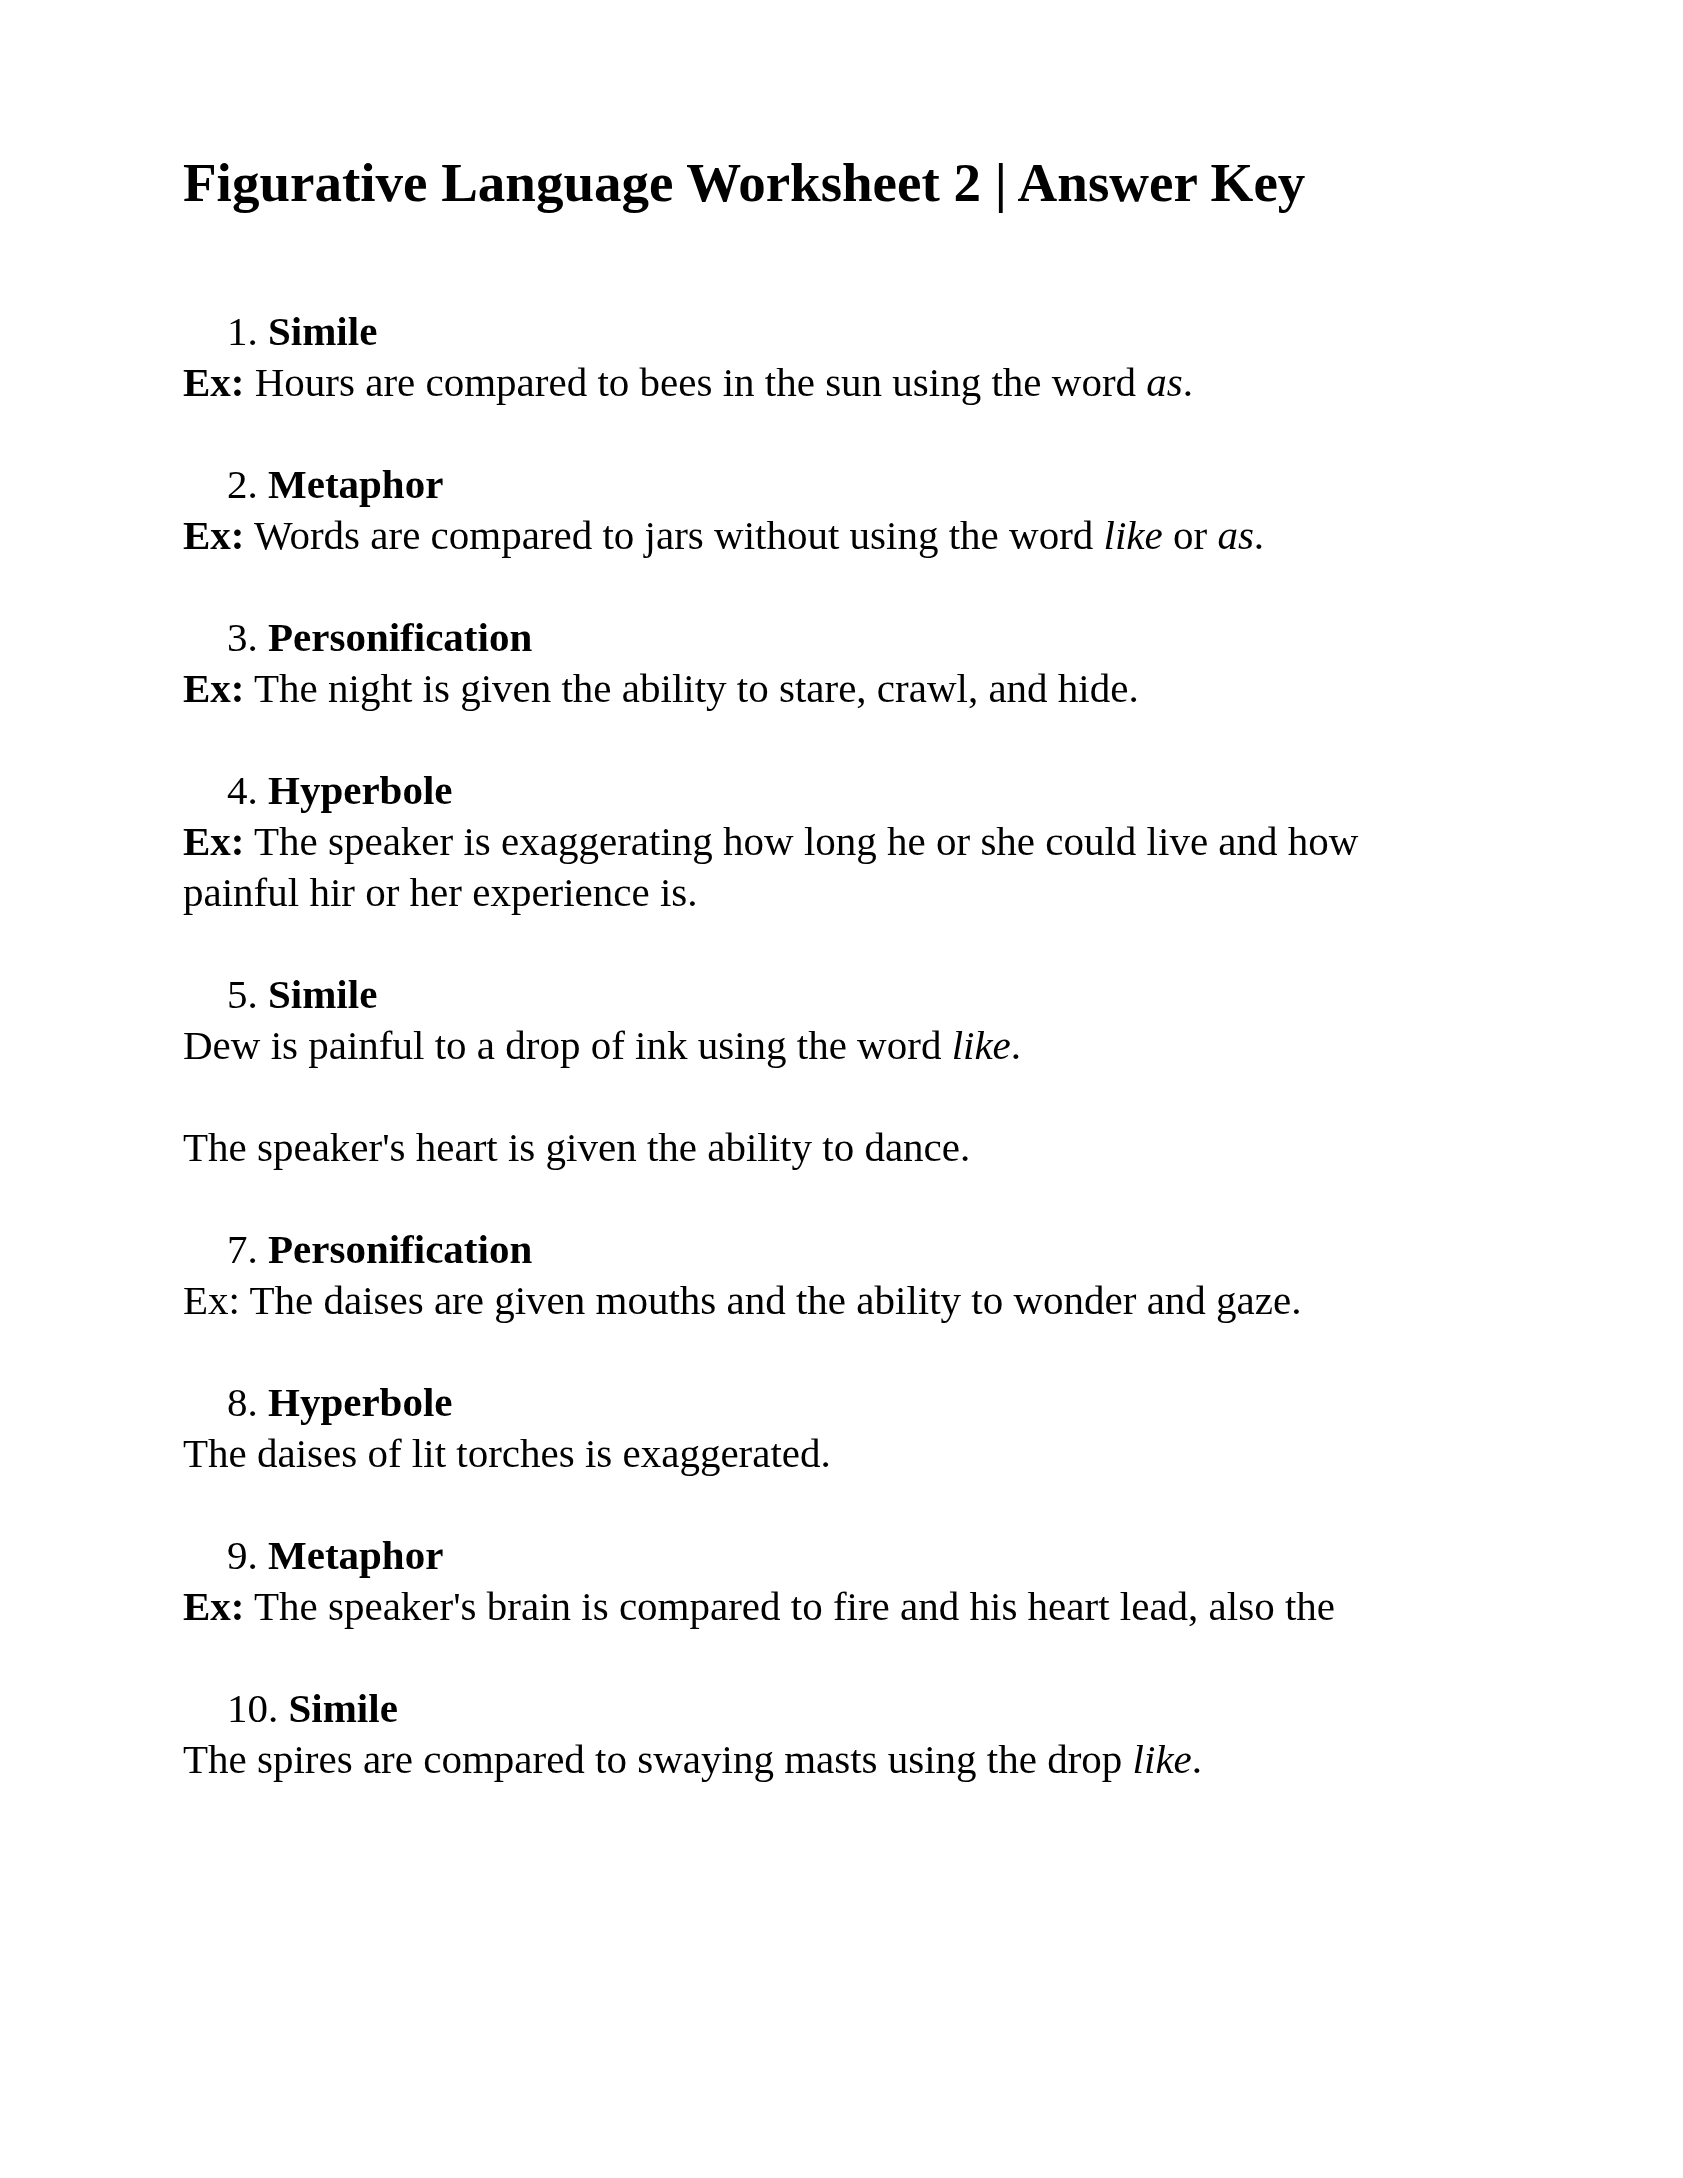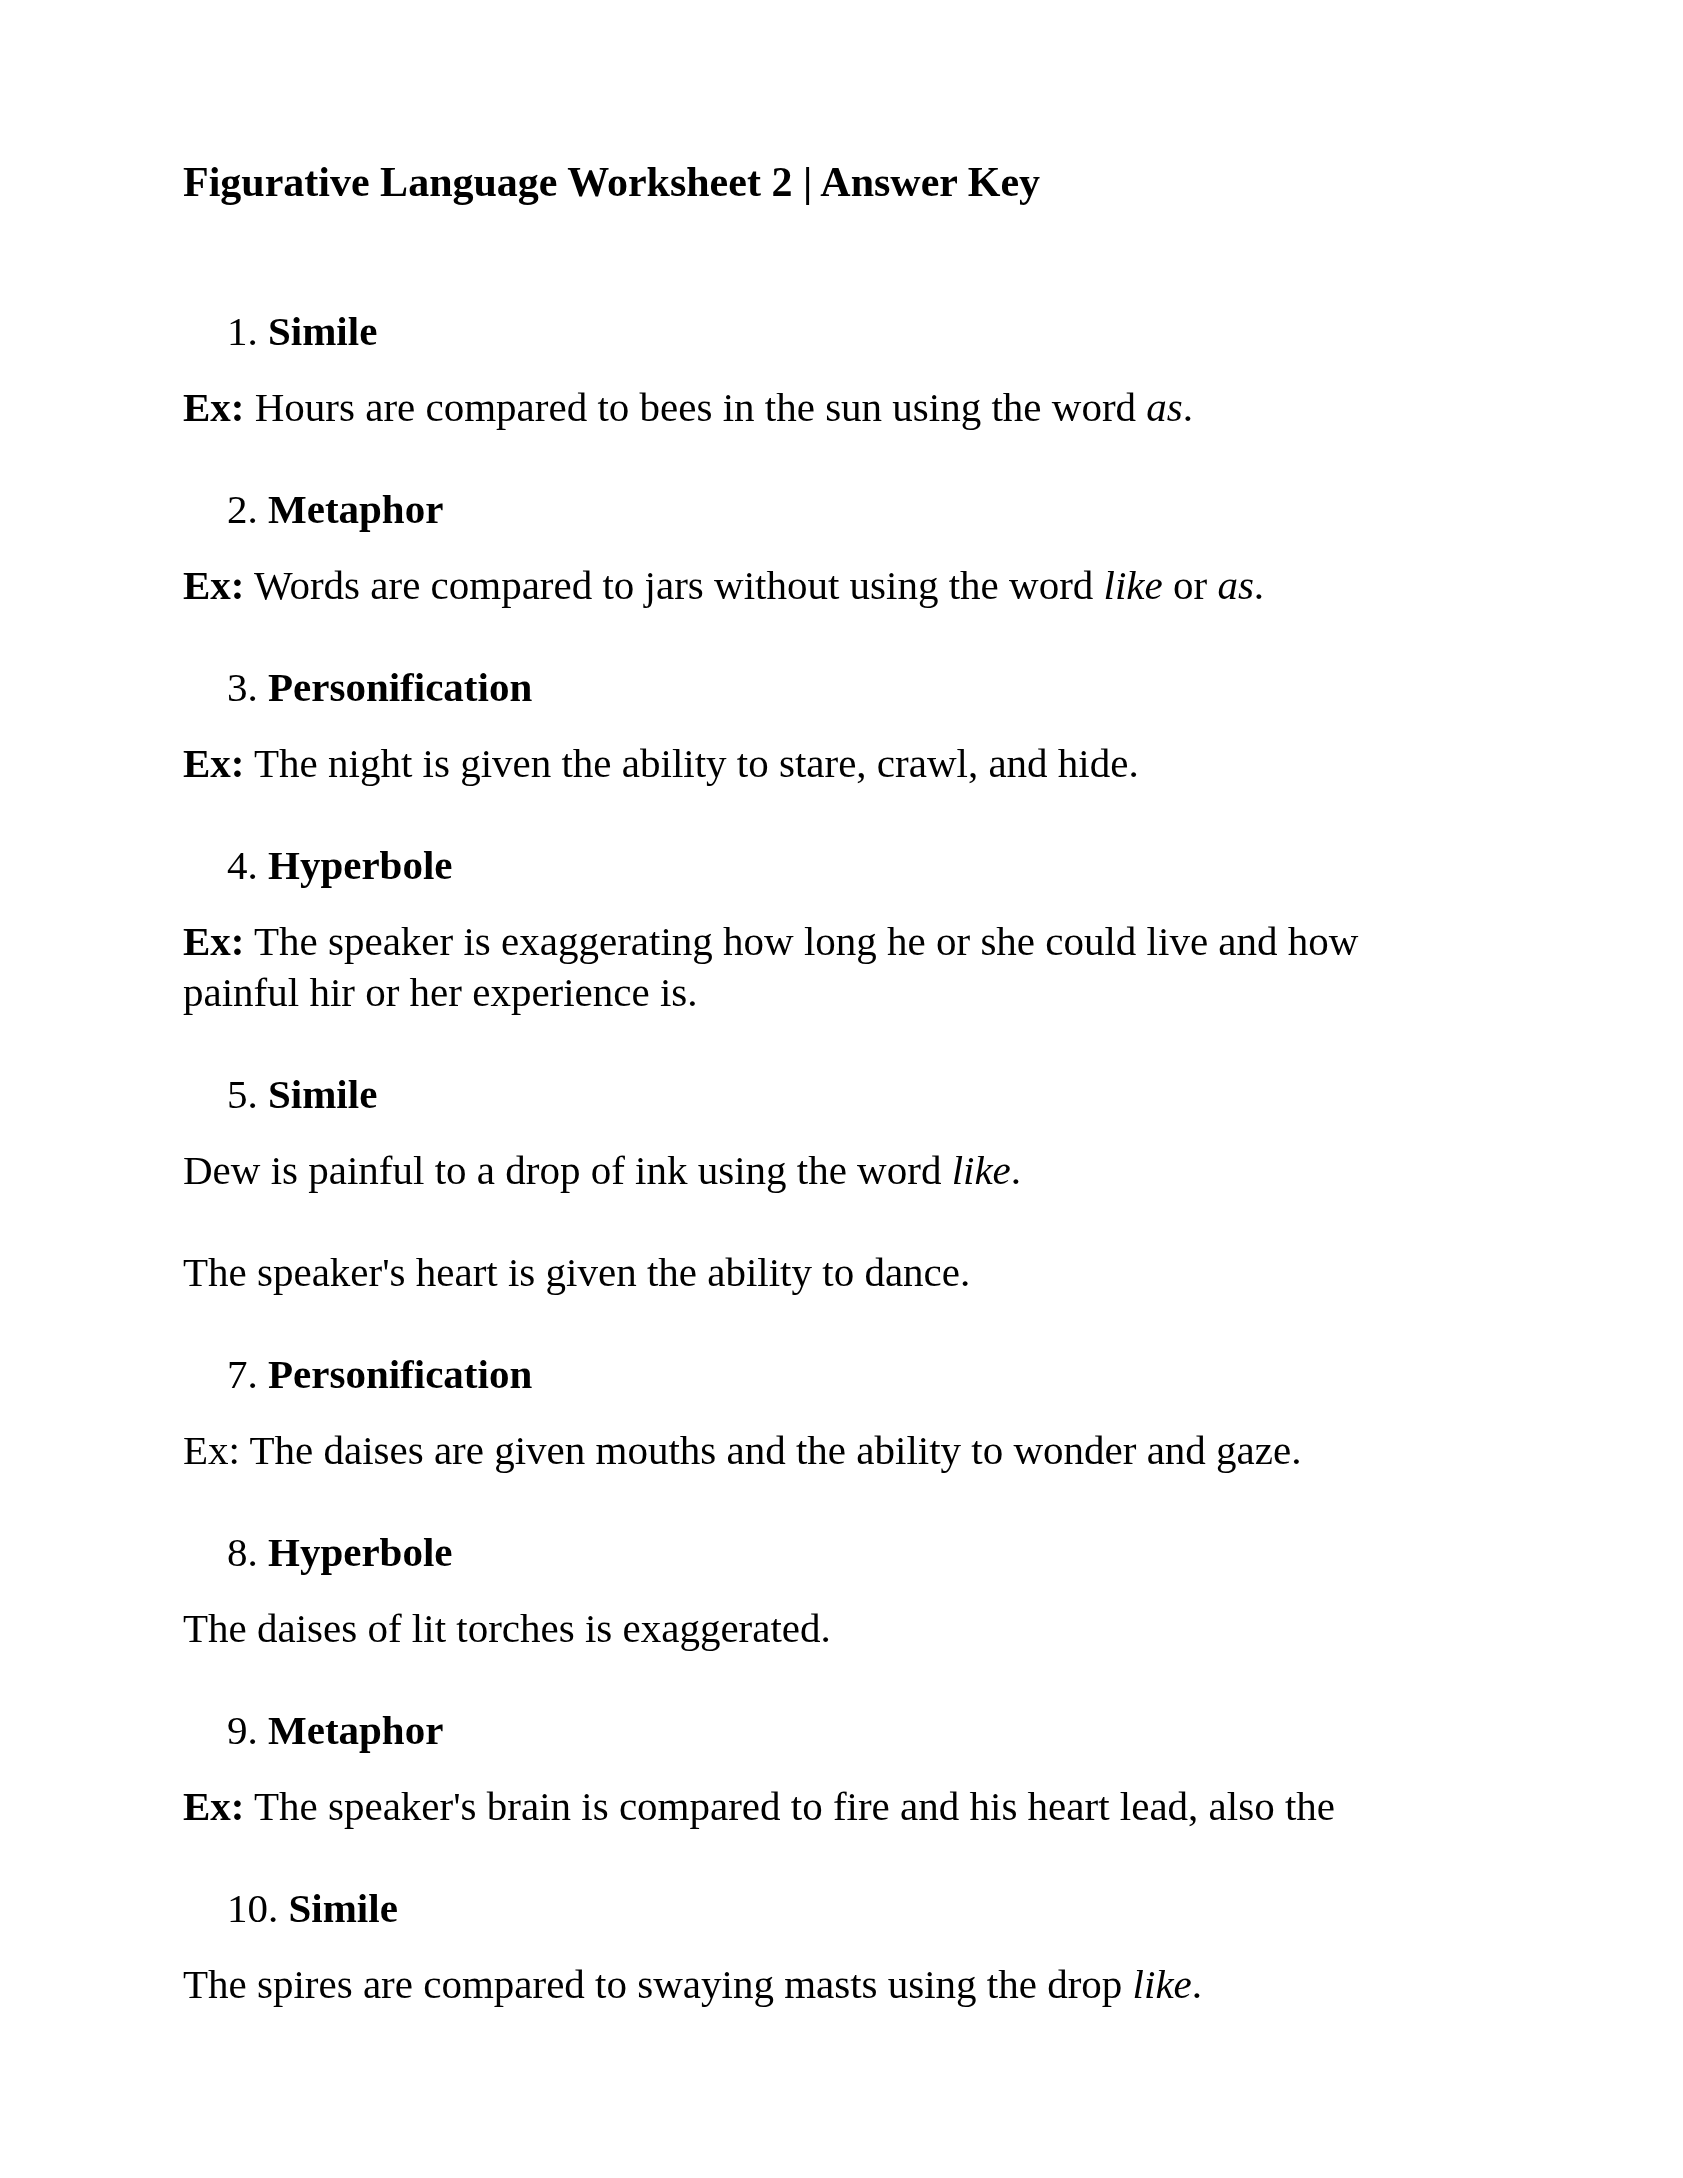--- a/index.html
+++ b/index.html
@@ -12,41 +12,40 @@
     width: 1683px;
     height: 2178px;
     background: #ffffff;
     color: #000000;
     font-family: "Liberation Serif", "DejaVu Serif", serif;
     box-sizing: border-box;
     padding: 153px 208px 0 183px;
     overflow: hidden;
   }
   h1.title {
-    font-size: 42px;
+    font-size: 55px;
     line-height: 59px;
     font-weight: bold;
     margin: 0 0 94px 0;
     letter-spacing: 0px;
   }
   .item {
     font-size: 41px;
     line-height: 51px;
     margin: 0 0 51px 0;
   }
   .item .heading {
     font-weight: normal;
     margin-left: 44px;
   }
   .item .heading b {
     font-weight: bold;
   }
   .item .body-text {
     font-weight: normal;
-    margin-top: 25px;
   }
   .item .body-text b { font-weight: bold; }
   .item .body-text i { font-style: italic; }
 </style>
 </head>
 <body>
 
 <div class="page">
   <h1 class="title">Figurative Language Worksheet 2 | Answer Key</h1>
   <div id="answer-list">

